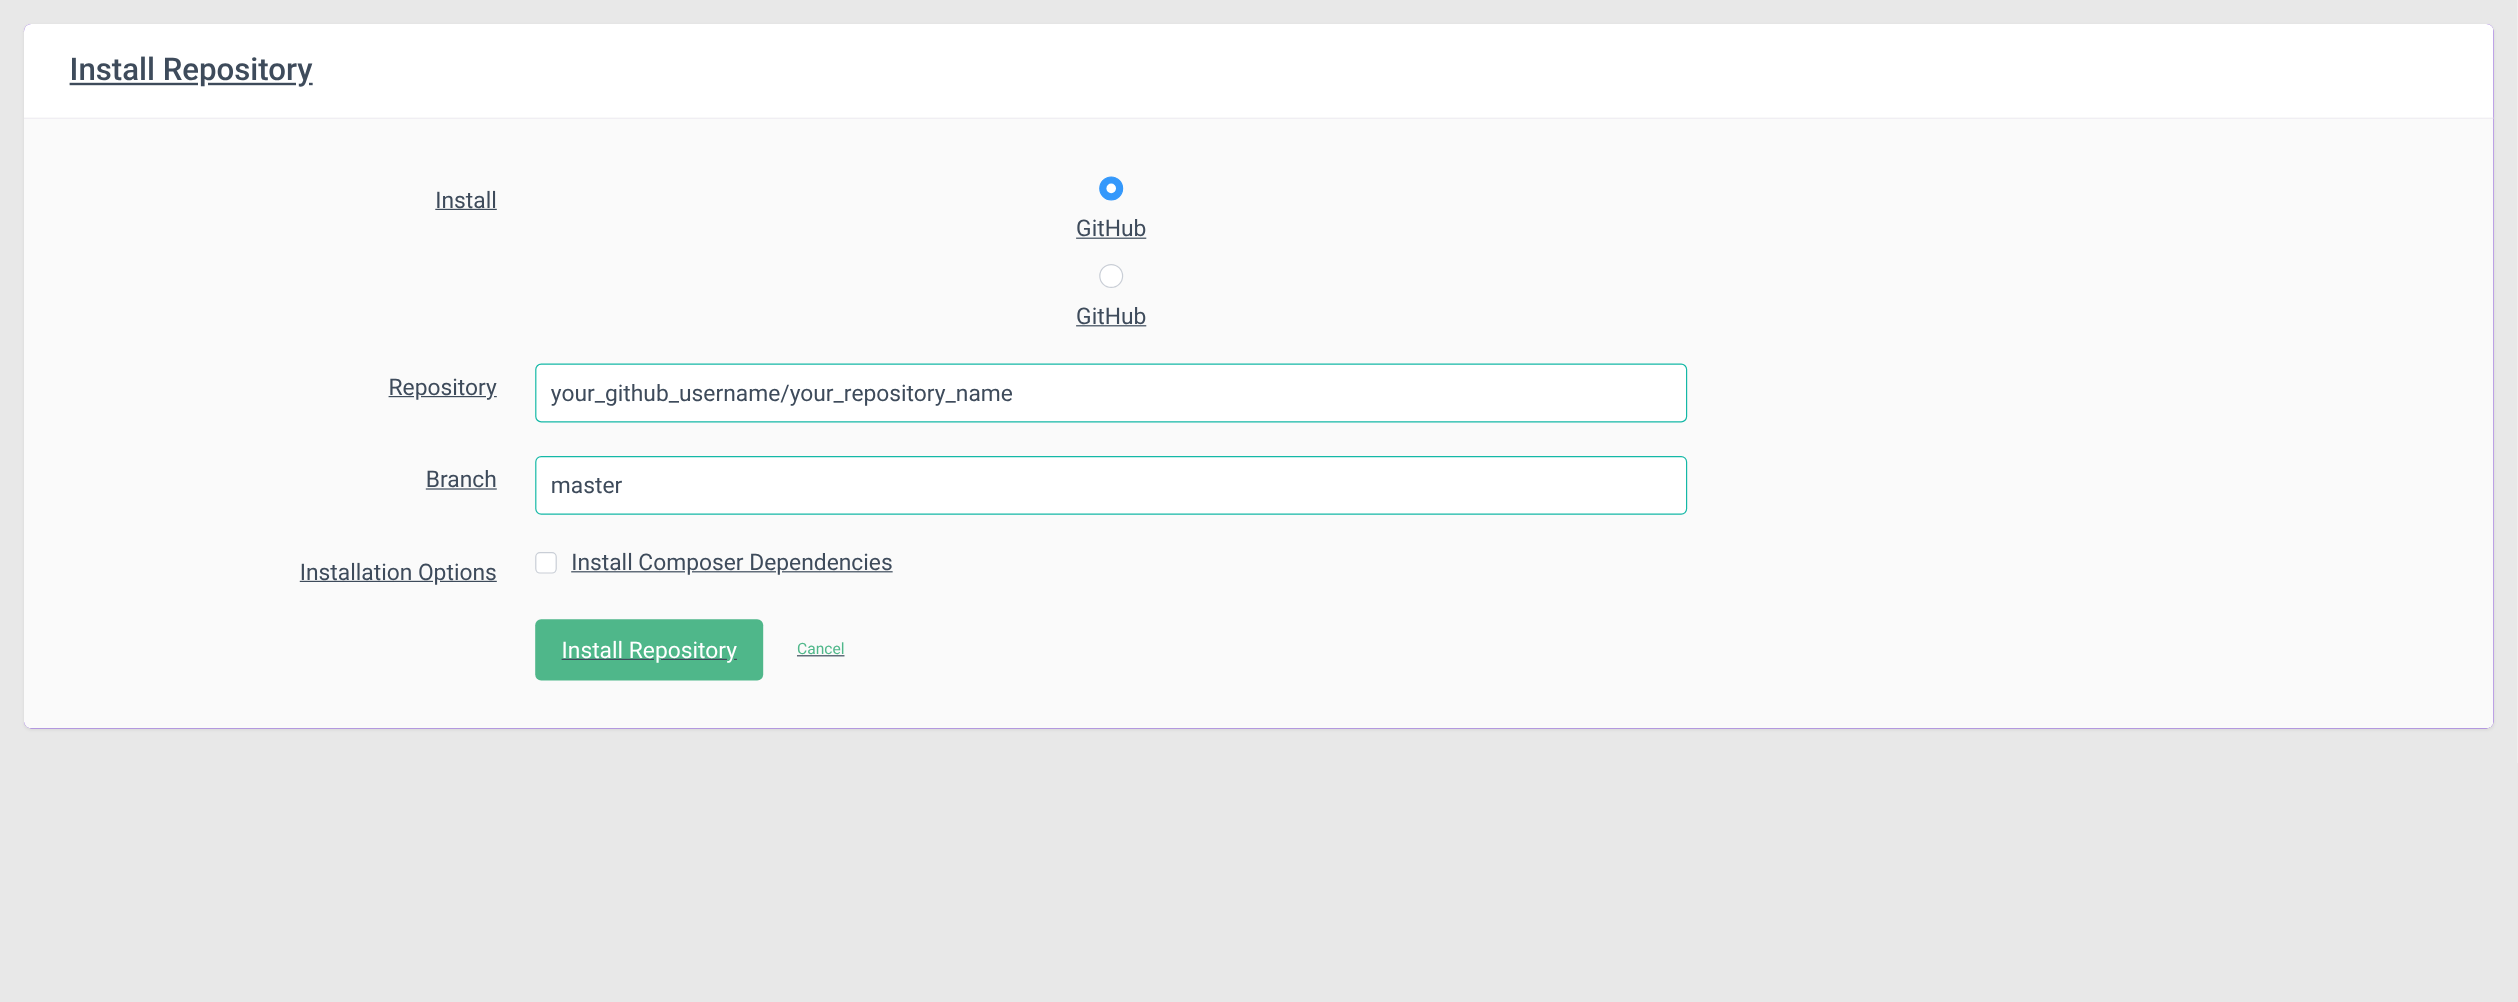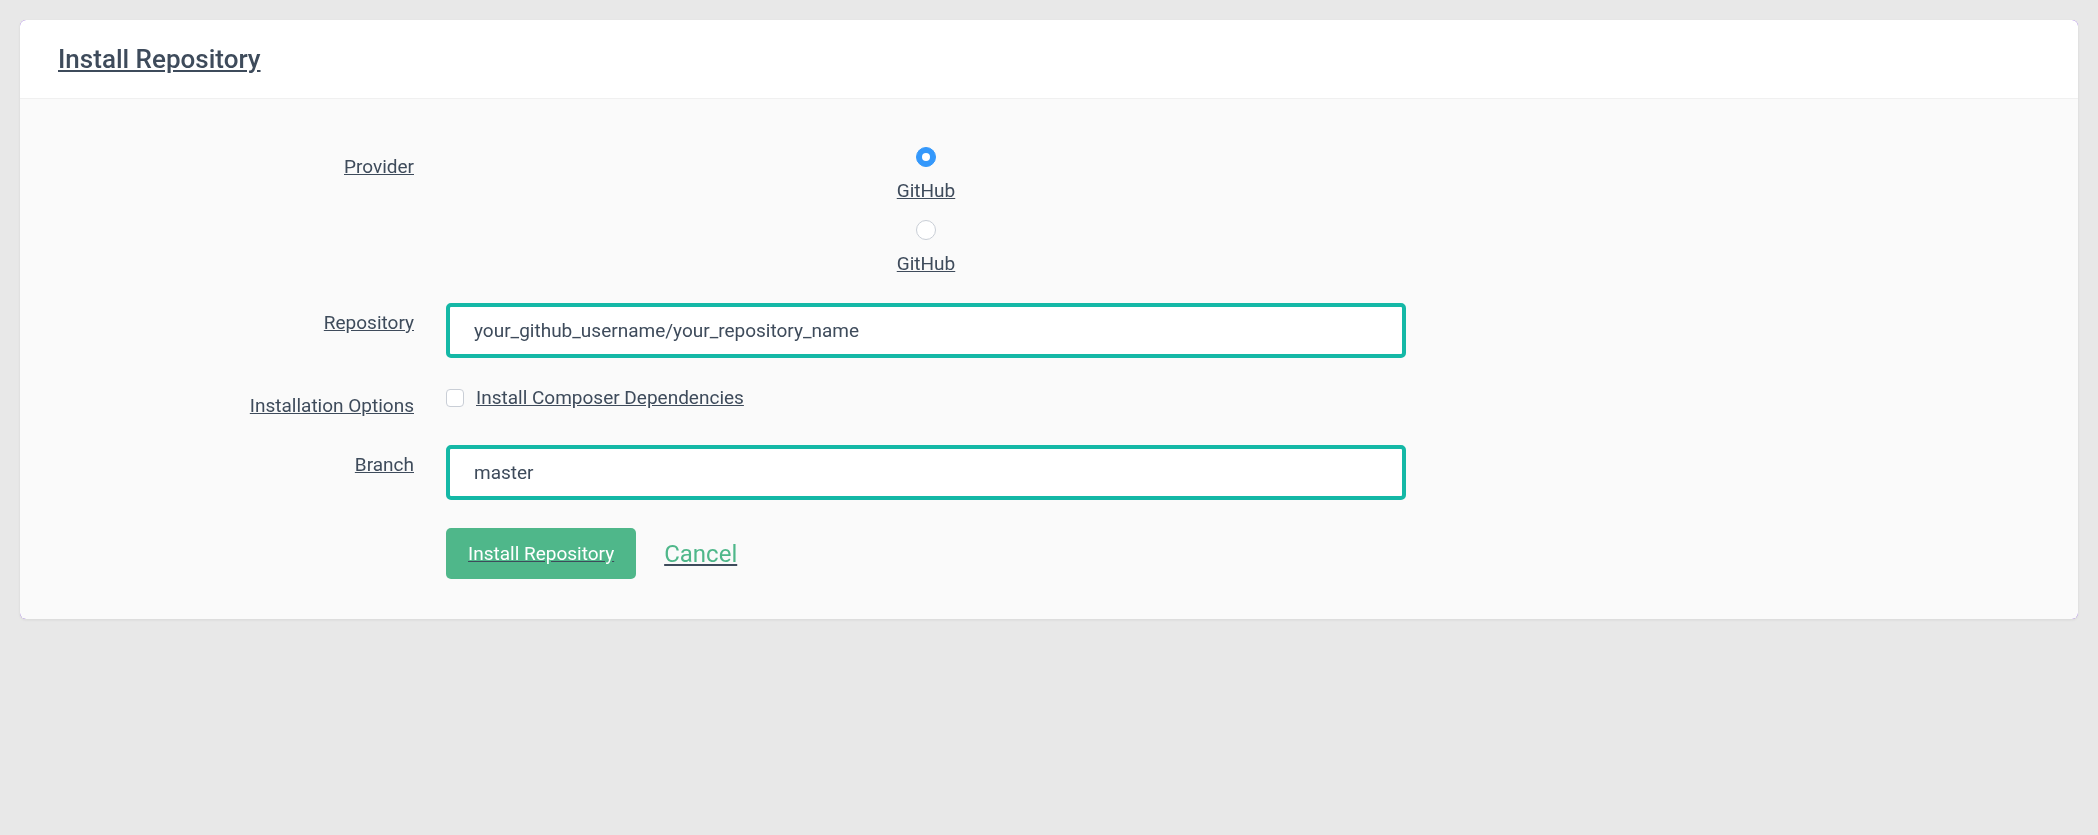--- a/index.html
+++ b/index.html
@@ -91,22 +91,22 @@
       height: 8px;
       background: #fff;
       border-radius: 50%;
     }
     .radio-label {
       color: #3e4b5b;
       font-size: 19px;
     }
     .text-input {
       width: 100%;
-      padding: 12px 24px;
-      border: 4px solid #14b8a6;
+      padding: 12px 12px;
+      border: 1px solid #14b8a6;
       border-radius: 5px;
       font-size: 19px;
       color: #3e4b5b;
       background: #fff;
       font-family: inherit;
     }
     .checkbox-item {
       display: flex;
       align-items: center;
       gap: 12px;
@@ -136,36 +136,36 @@
       padding: 14px 22px;
       border-radius: 5px;
       font-size: 19px;
       cursor: pointer;
       font-family: inherit;
     }
     .btn-link {
       background: none;
       border: none;
       color: #4fb78a;
-      font-size: 24px;
+      font-size: 13px;
       cursor: pointer;
       font-family: inherit;
     }
   </style>
 </head>
 <body>
 
 <div class="card">
   <div class="card-header">
     <h2 class="card-title">Install Repository</h2>
   </div>
   <div class="card-body">
 
     <div class="form-row">
-      <div class="label-col">Provider</div>
+      <div class="label-col">Install</div>
       <div class="input-col">
         <div class="radio-group">
           <label class="radio-item">
             <input type="radio" name="provider" class="radio" checked="" style="">
             <span class="radio-label">GitHub</span>
           </label>
           <label class="radio-item">
             <input type="radio" name="provider" class="radio" style="">
             <span class="radio-label">GitHub</span>
           </label>
@@ -174,36 +174,36 @@
     </div>
 
     <div class="form-row tight">
       <div class="label-col">Repository</div>
       <div class="input-col">
         <input type="text" class="text-input" value="your_github_username/your_repository_name" style="">
       </div>
     </div>
 
     <div class="form-row">
+      <div class="label-col">Branch</div>
+      <div class="input-col">
+        <input type="text" class="text-input" value="master" style="">
+      </div>
+    </div>
+
+    <div class="form-row">
       <div class="label-col">Installation Options</div>
       <div class="input-col">
         <label class="checkbox-item">
           <input type="checkbox" class="checkbox" style="">
           <span class="checkbox-label">Install Composer Dependencies</span>
         </label>
       </div>
     </div>
 
-    <div class="form-row">
-      <div class="label-col">Branch</div>
-      <div class="input-col">
-        <input type="text" class="text-input" value="master" style="">
-      </div>
-    </div>
-
     <div class="form-row" style="margin-bottom:0">
       <div class="label-col"></div>
       <div class="input-col">
         <div class="button-row">
           <button class="btn-primary">Install Repository</button>
           <button class="btn-link">Cancel</button>
         </div>
       </div>
     </div>
 

